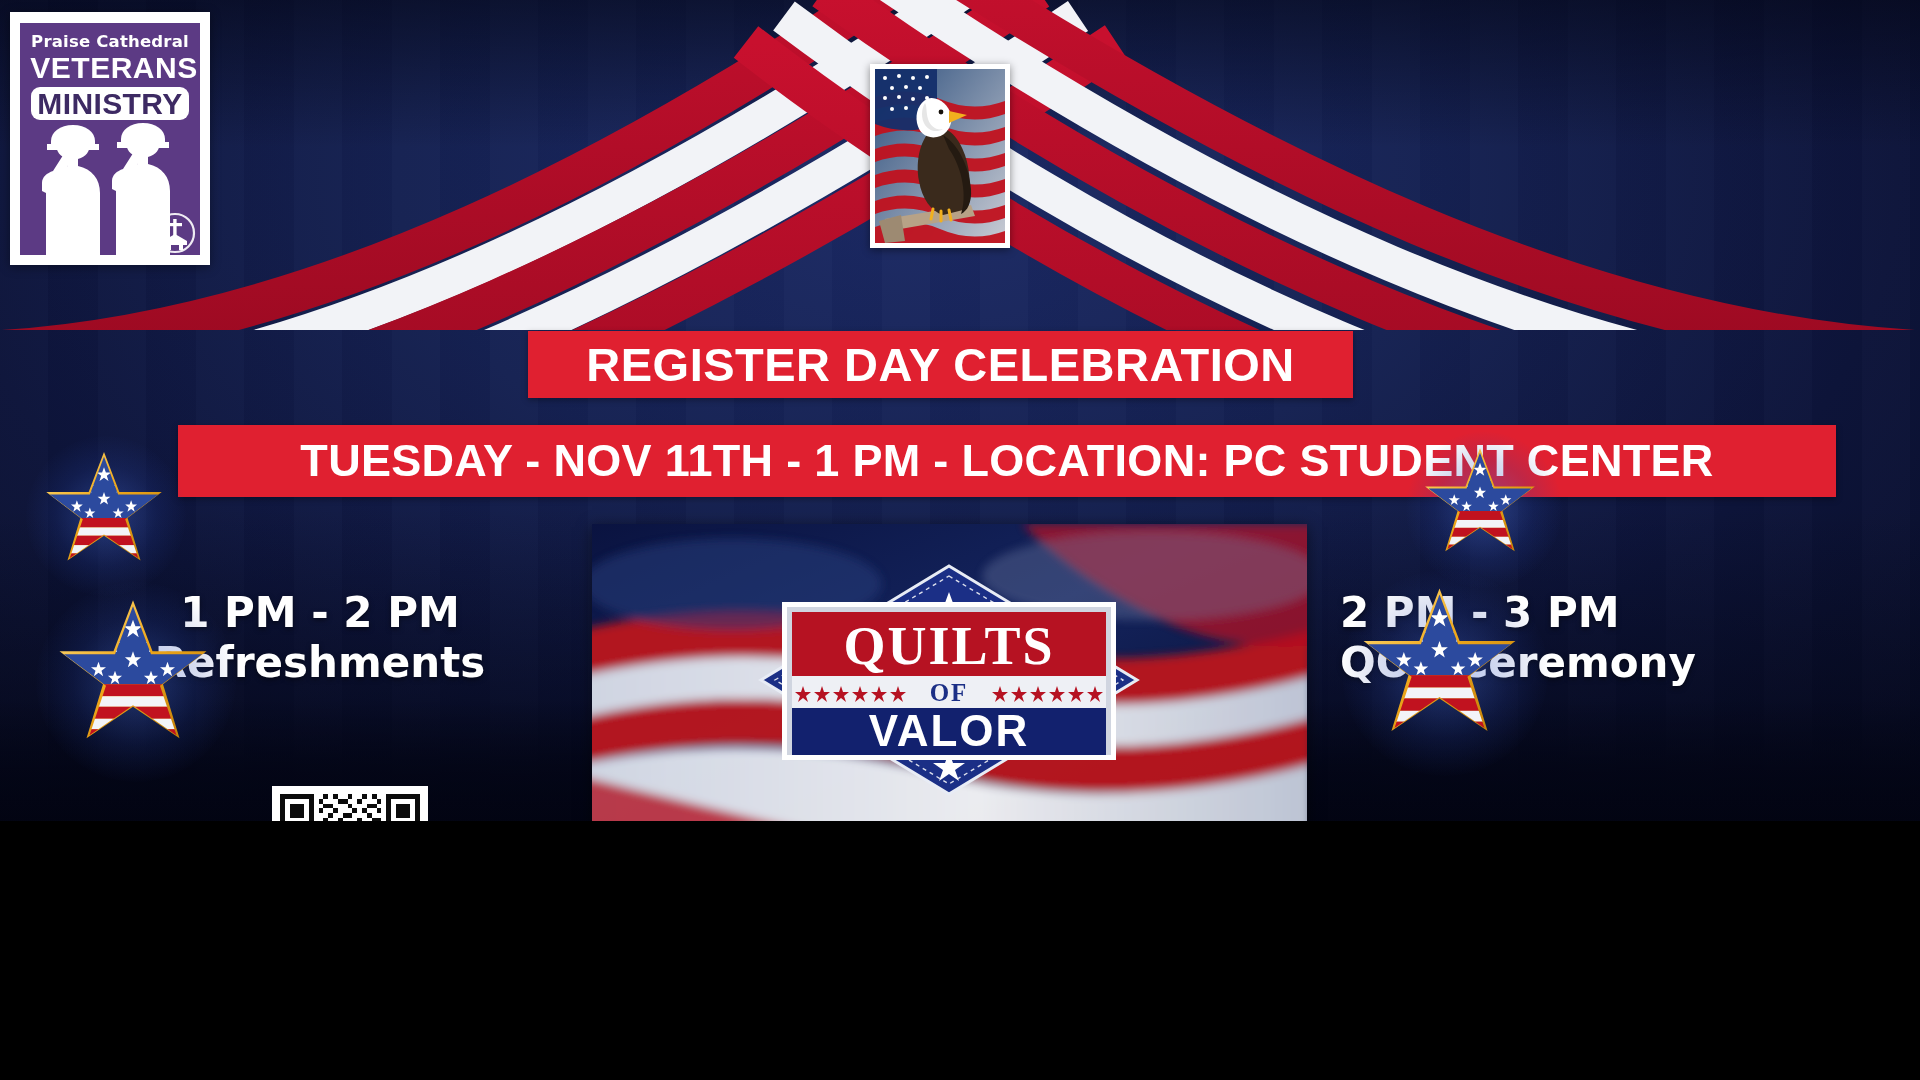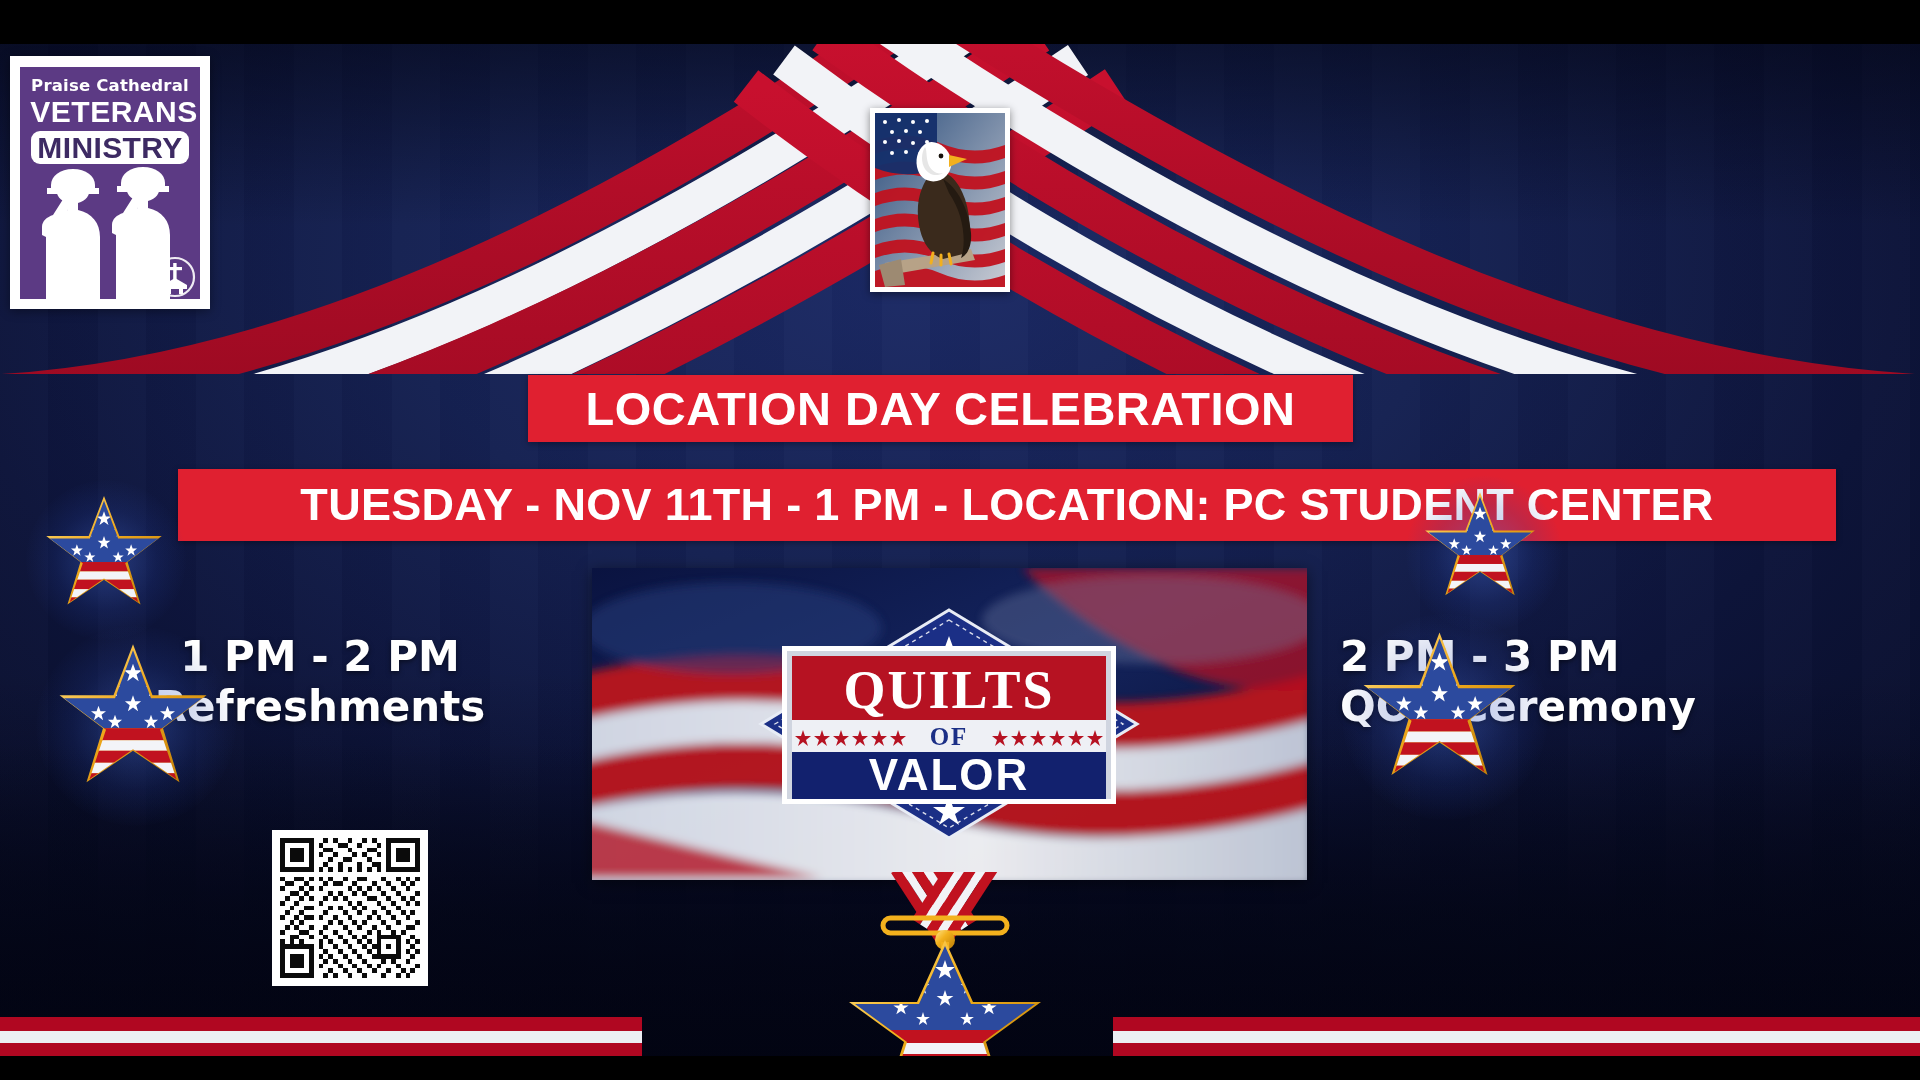--- a/index.html
+++ b/index.html
@@ -3,25 +3,24 @@
 <meta charset="utf-8">
 <style>
   html, body {
     margin: 0;
     padding: 0;
     background: #000;
   }
   #poster {
     position: relative;
     width: 1920px;
-    height: 1012px;
+    height: 821px;
     overflow: hidden;
     font-family: "Liberation Sans", sans-serif;
     background: #8b5cf6;
-    margin-top: 44px;
   }
 
   
   .bg-base {
     position: absolute;
     inset: 0;
     background:
       radial-gradient(ellipse 1500px 900px at 48% 22%, #1c2a66 0%, #152152 35%, #0d143a 65%, #070b24 100%);
   }
   .bg-vstripes {
@@ -386,21 +385,21 @@
             <circle cx="66" cy="43" r="2.4" fill="#16100a"></circle>
 
             <path d="M58,140 L56,150 M66,142 L66,152 M74,141 L76,151" stroke="#f2b01e" stroke-width="3" fill="none" stroke-linecap="round"></path>
           </g>
         </g>
       </svg>
     </div>
   </div>
 
   <div class="banner banner-title">
-    <span class="btxt">LOCATION DAY CELEBRATION</span>
+    <span class="btxt">REGISTER DAY CELEBRATION</span>
   </div>
 
   <div class="banner banner-date">
     <span class="btxt">TUESDAY - NOV  11TH - 1 PM -  LOCATION: PC STUDENT CENTER</span>
   </div>
 
   <div class="qov-frame">
     <svg width="100%" height="100%" viewBox="0 0 715 312" preserveAspectRatio="none" xmlns="http://www.w3.org/2000/svg">
       <defs>
         <linearGradient id="qbg" x1="0" y1="0" x2="1" y2="1">

